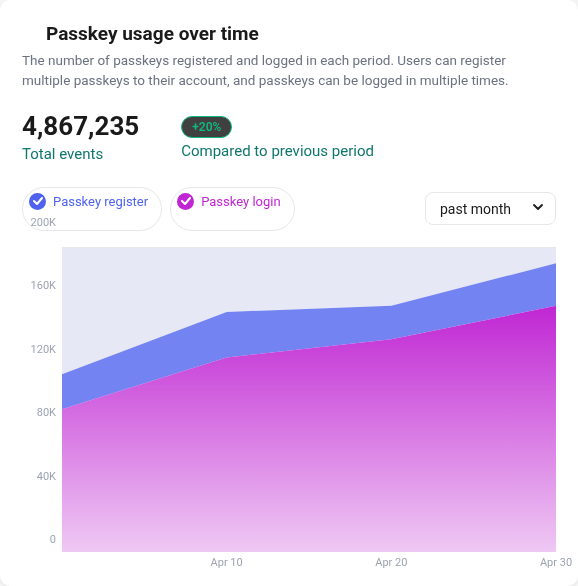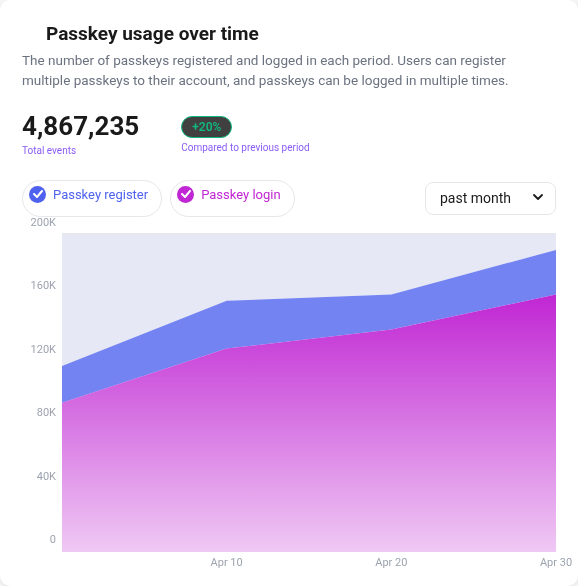--- a/index.html
+++ b/index.html
@@ -41,22 +41,22 @@
   margin-bottom: 24px;
 }
 .stat-block { display: flex; flex-direction: column; }
 .big-number {
   font-size: 26px;
   font-weight: 700;
   color: #1a1a1a;
   line-height: 1.1;
 }
 .stat-label {
-  font-size: 10px;
-  color: #8b5cf6;
+  font-size: 15px;
+  color: #0f766e;
   margin-top: 4px;
 }
 .delta-row { display: flex; flex-direction: column; }
 .badge {
   display: inline-block;
   width: fit-content;
   padding: 3px 10px;
   border: 1px solid #10b981;
   border-radius: 999px;
   font-size: 12px;
@@ -68,21 +68,21 @@
 .controls-row {
   display: flex;
   align-items: center;
   gap: 8px;
   margin-bottom: 16px;
 }
 .chip {
   display: inline-flex;
   align-items: center;
   gap: 7px;
-  padding: 5px 13px 13px 6px;
+  padding: 5px 13px 20px 6px;
   border: 1px solid #e5e7eb;
   border-radius: 999px;
   font-size: 13px;
   cursor: pointer;
   background: #fff;
 }
 .chip .check {
   width: 17px; height: 17px;
   border-radius: 50%;
   display: flex; align-items: center; justify-content: center;

